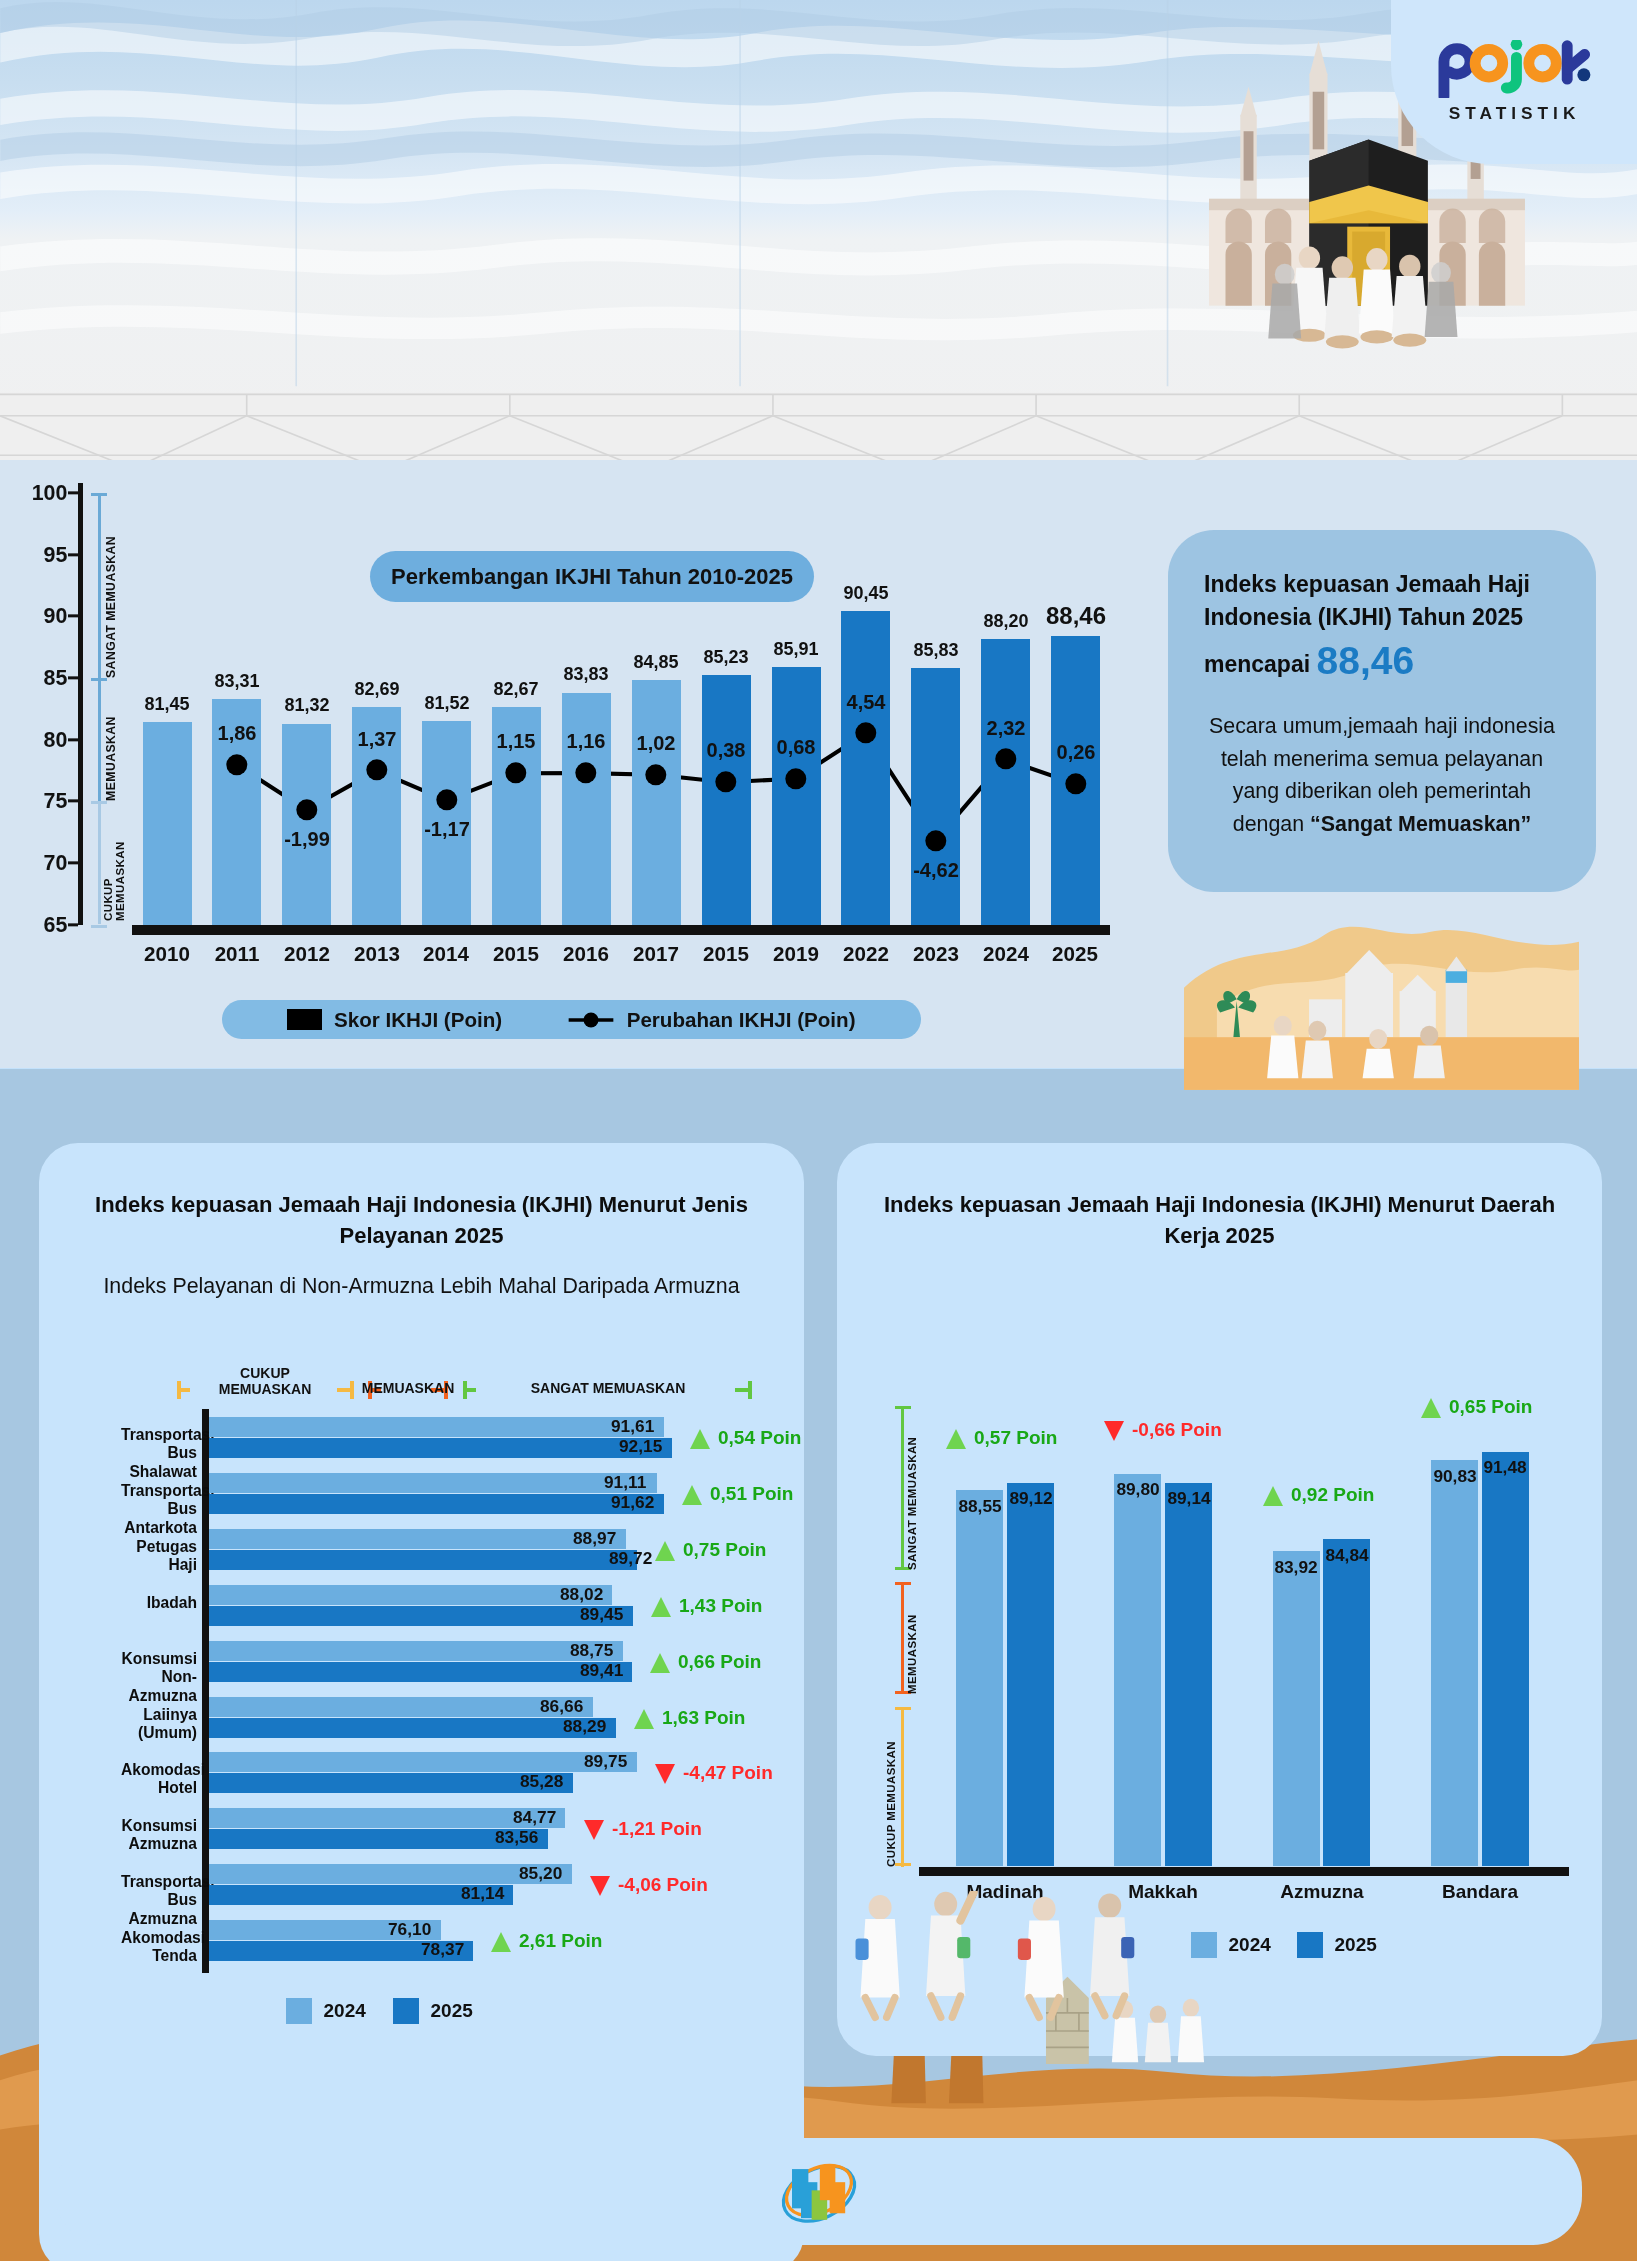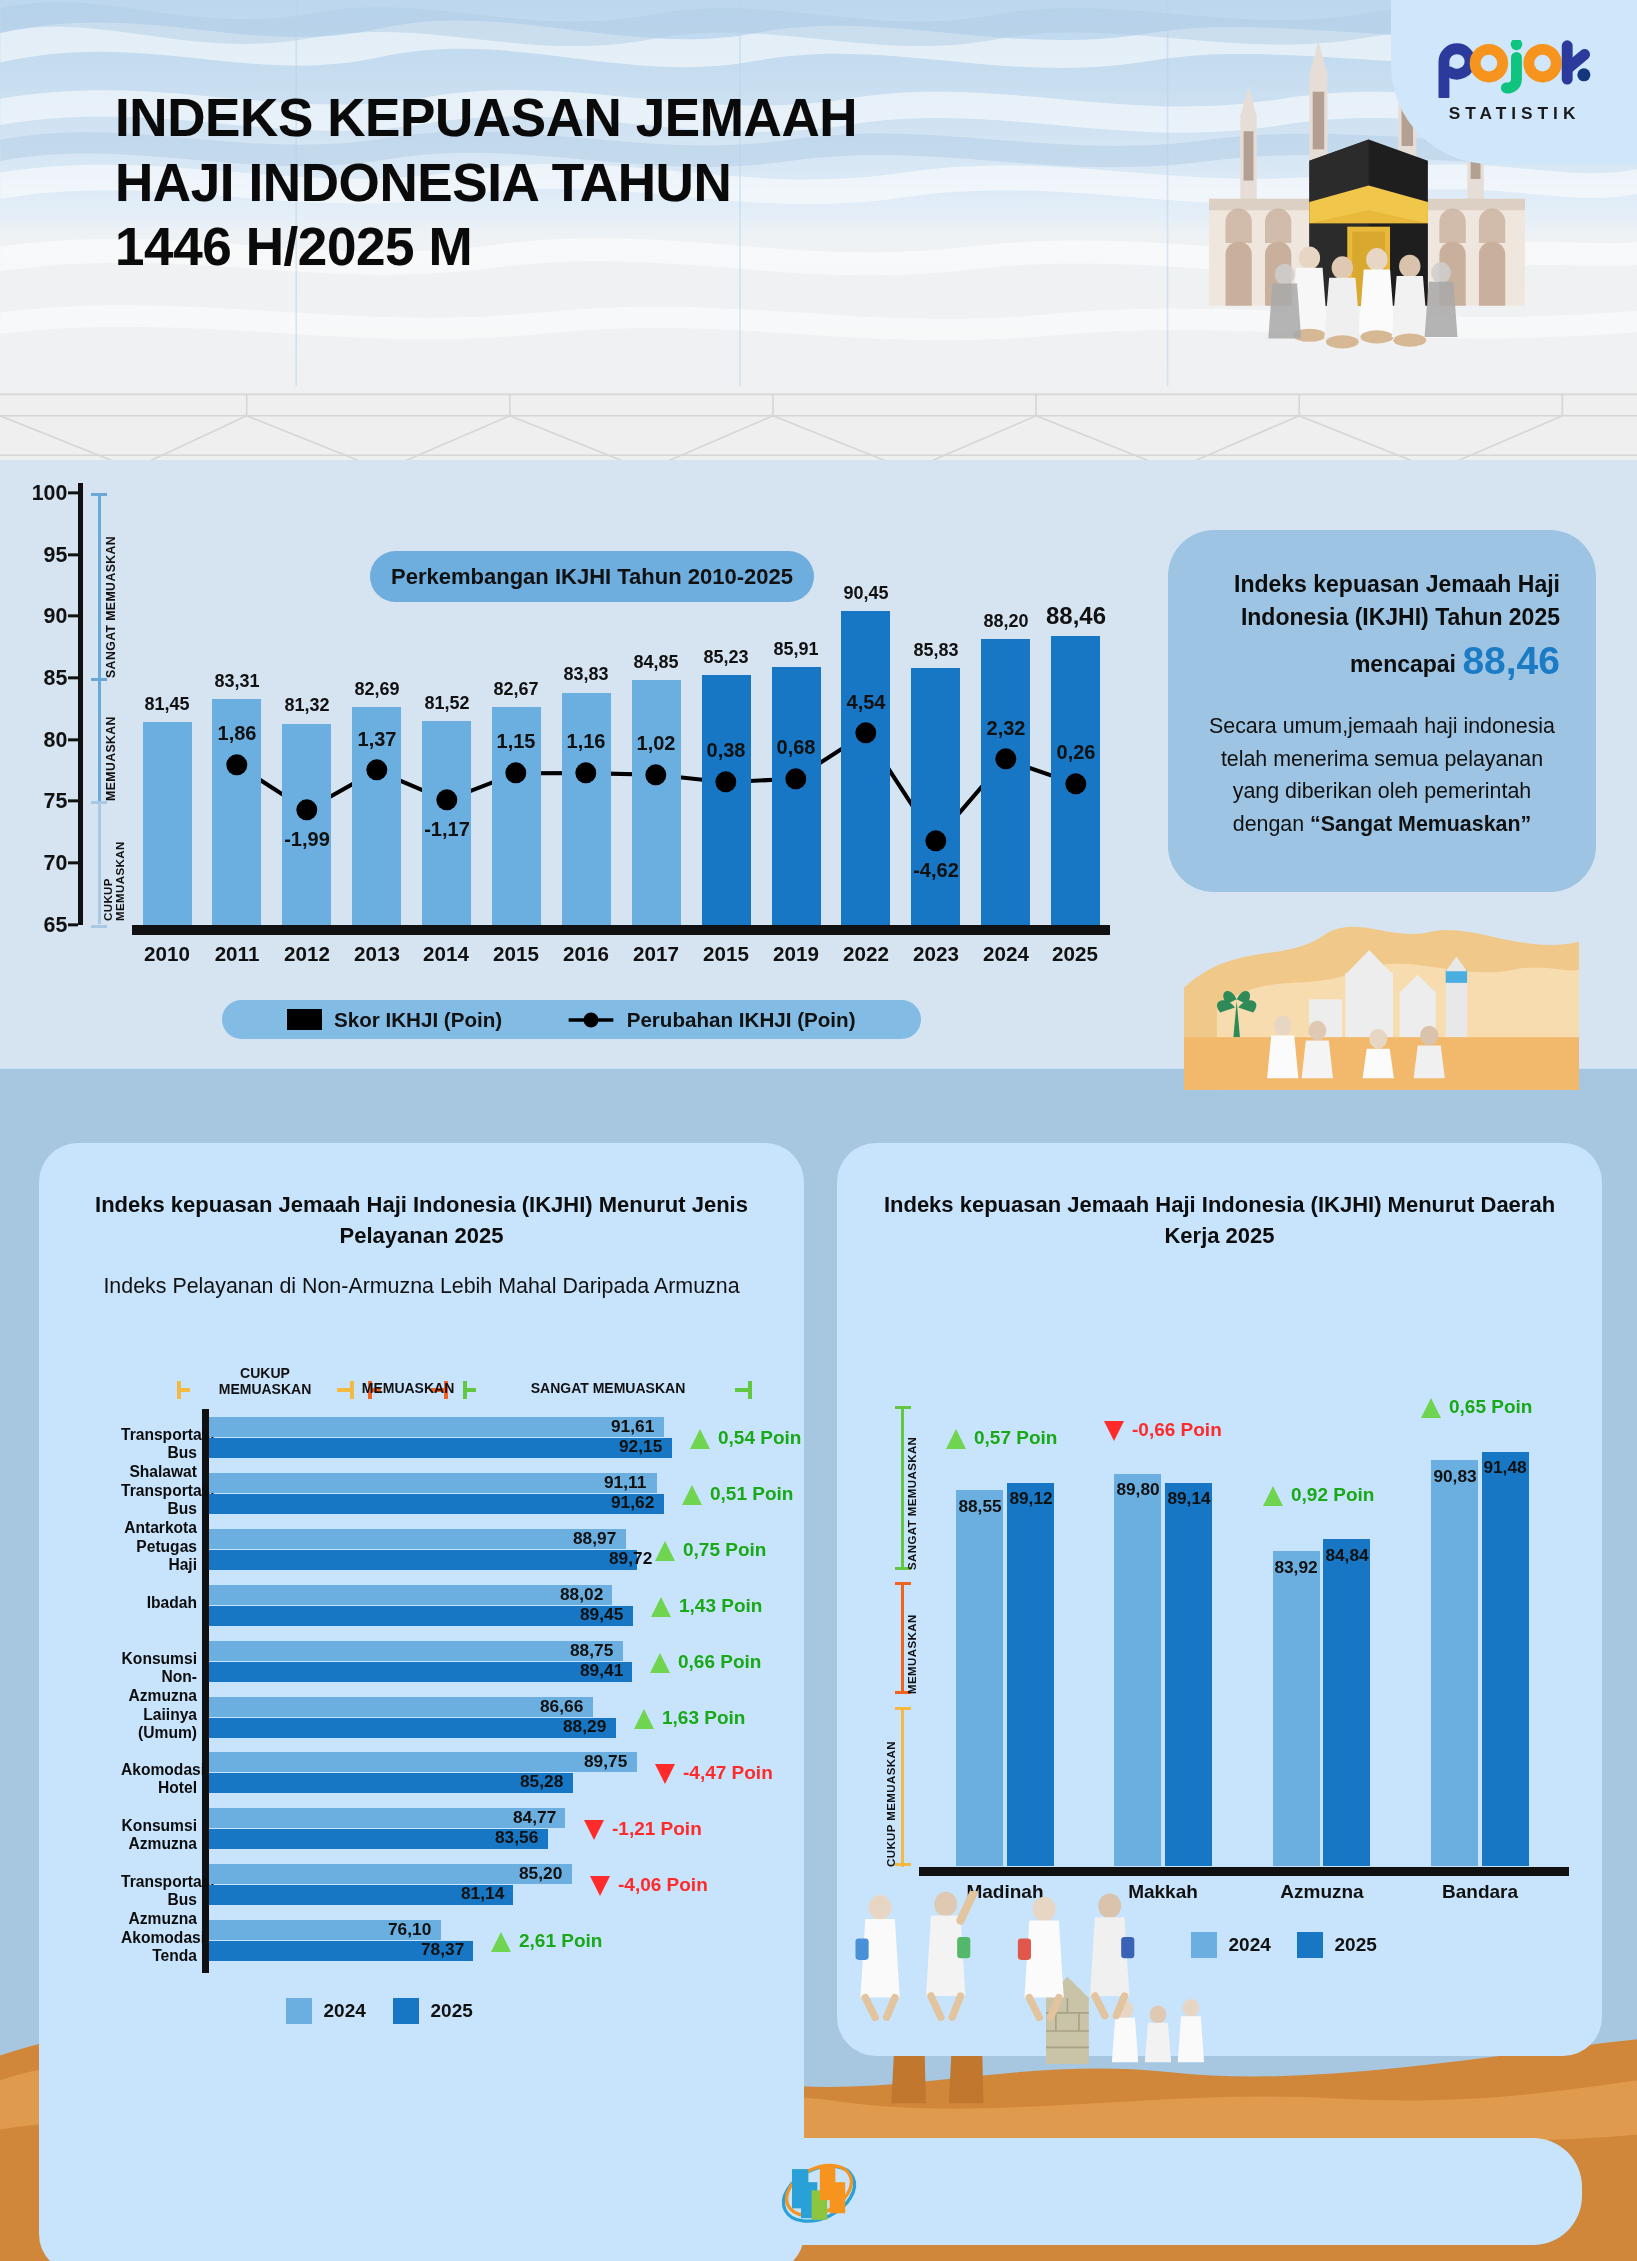--- a/index.html
+++ b/index.html
@@ -122,21 +122,21 @@
   }
   .legend-item { display:flex; align-items:center; gap:11.5px; font-size:20.6px; font-weight:800; color:#111; }
   .legend-sw { width:35px; height:21.4px; background:#000; }
 
   
   .info-card {
     position:absolute; left:1168px; top:530px; width:428px; height:362px;
     background:#9DC4E2; border-radius:46px;
     padding:38px 36px 16.4px;
   }
-  .info-head { font-size:23px; font-weight:800; color:#0D0D0D; line-height:1.42;text-align:right; }
+  .info-head { font-size:23px; font-weight:800; color:#0D0D0D; line-height:1.42; }
   .info-big { font-size:39px; font-weight:900; color:#1B7BC4; vertical-align:-2.5px; }
   .info-body {
     margin-top:21.4px; font-size:21.4px; color:#111; line-height:1.52; text-align:center;
   }
   .info-body b { font-weight:800; }
 
   .mecca-scene { position:absolute; left:1184px; top:884px; width:395px; height:206px; }
 
   
   .panel {
@@ -352,25 +352,20 @@
       <path d="M112,24 L112,54 a12,12 0 0 1 -14,12" fill="none" stroke="#0EC47E" stroke-width="15" stroke-linecap="round"></path>
       <circle cx="112" cy="6" r="8" fill="#0EC47E"></circle>
       <circle cx="148" cy="32" r="19" fill="none" stroke="#F7941E" stroke-width="15"></circle>
       <path d="M182,8 L182,54" fill="none" stroke="#2B3A9B" stroke-width="15" stroke-linecap="round"></path>
       <path d="M182,40 L206,20" fill="none" stroke="#2B3A9B" stroke-width="15" stroke-linecap="round"></path>
       <circle cx="205" cy="48" r="9" fill="#12377C"></circle>
     </svg>
     <div class="logo-stat">STATISTIK</div>
   </div>
 
-  <div class="hero-title">
-    <div>INDEKS KEPUASAN JEMAAH</div>
-    <div>HAJI INDONESIA TAHUN</div>
-    <div>1446 H/2025 M</div>
-  </div>
 </div>
 
 <div class="band-mid"></div>
 <div class="band-lower"></div>
 
 <svg class="desert" viewBox="0 0 1992 370" preserveAspectRatio="none">
   <rect x="0" y="0" width="1992" height="370" fill="#A7C7E1"></rect>
   <path d="M0,120 C180,58 330,108 470,140 C620,174 760,128 920,152 C1080,176 1240,120 1420,140 C1600,160 1800,120 1992,100 L1992,370 L0,370 Z" fill="#D0873A"></path>
   <path d="M0,150 C160,96 320,150 500,172 C680,194 840,150 1020,176 C1200,202 1420,160 1620,172 C1790,182 1900,162 1992,150 L1992,370 L0,370 Z" fill="#E09A4E"></path>
   <path d="M1090,60 C1108,48 1122,60 1124,96 L1126,178 L1084,178 Z" fill="#C1772E"></path>

